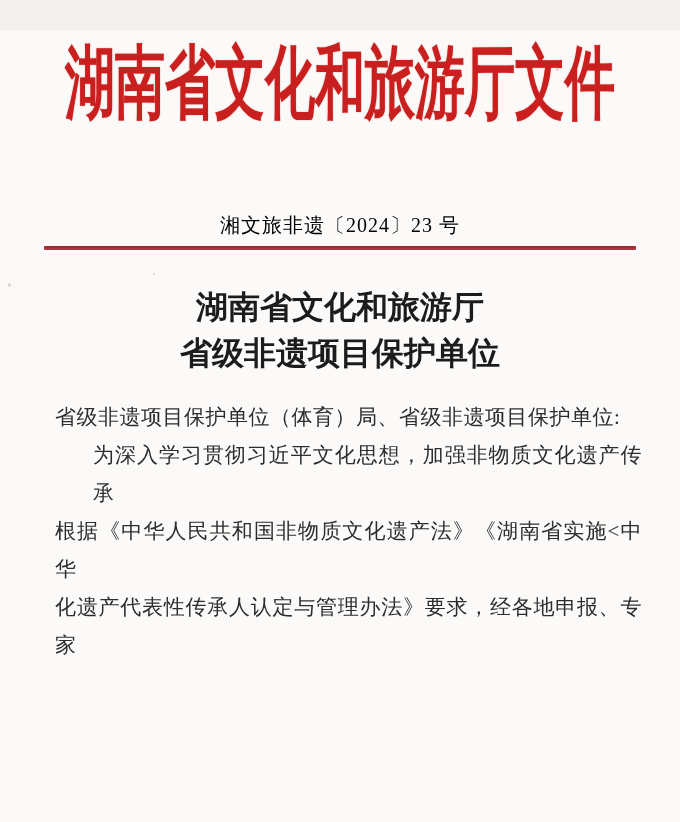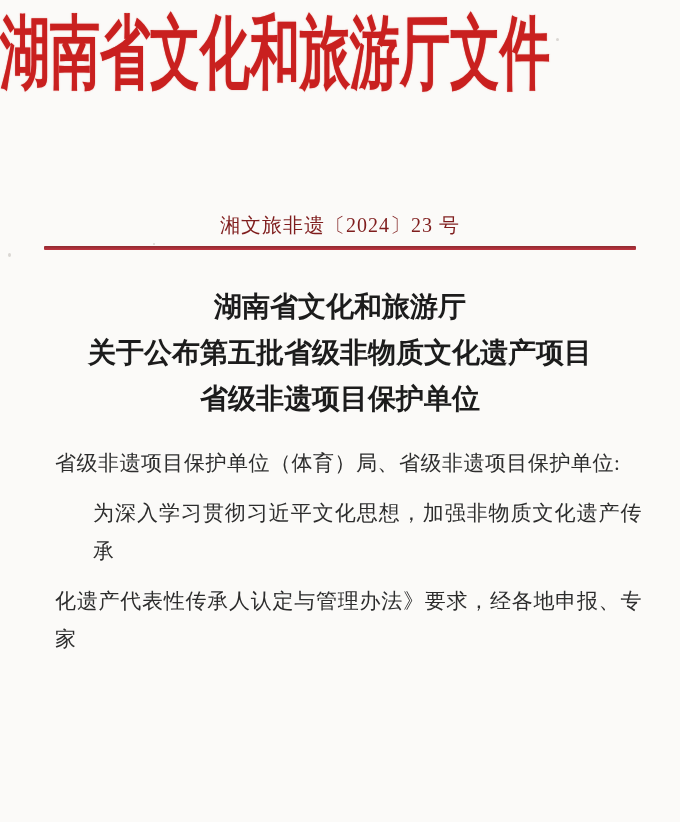--- a/index.html
+++ b/index.html
@@ -15,75 +15,76 @@
   }
   .page {
     position: relative;
     width: 680px;
     height: 822px;
     background: #fbfaf8;
     box-sizing: border-box;
   }
   
   .letterhead {
+    margin-top: 30px;
     height: 106px;
     display: flex;
     align-items: center;
+    justify-content: center;
   }
   .letterhead-text {
     display: inline-block;
     font-size: 50px;
     font-weight: 700;
     color: #c9201f;
     white-space: nowrap;
     transform: scaleY(1.6);
     transform-origin: center;
     text-shadow: 0 0 1px rgba(201, 32, 31, 0.55);
     letter-spacing: 0px;
   }
   
   .docnum {
-    margin-top: 104px;
+    margin-top: 74px;
     text-align: center;
     font-size: 20px;
     line-height: 30px;
-    color: #7f1d1d;
+    color: #000000;
     letter-spacing: 1px;
   }
   
   .rule {
     margin: 6px auto 0 auto;
     width: 592px;
     height: 4px;
     background: linear-gradient(to bottom, #8e2a30, #c03440);
     border-radius: 1px;
   }
   
   .notice-title {
     margin-top: 34px;
     text-align: center;
-    font-size: 28px;
+    font-size: 32px;
     font-weight: 700;
     line-height: 46px;
     color: #1c1c1c;
   }
   
   .body {
     margin: 22px 38px 0 55px;
     font-size: 21px;
     color: #2d2d2d;
   }
   .line {
     line-height: 38px;
     letter-spacing: 0.5px;
   }
   .just {
     text-align: justify;
     text-align-last: justify;
-    margin-top: 12px;
   }
   .indent {
     padding-left: 38px;
   }
   
   .speck {
     position: absolute;
     border-radius: 50%;
     background: rgba(120, 110, 105, 0.25);
   }
@@ -103,24 +104,24 @@
   <div class="letterhead">
     <span class="letterhead-text">湖南省文化和旅游厅文件</span>
   </div>
 
   <div class="docnum">湘文旅非遗〔2024〕23 号</div>
 
   <div class="rule"></div>
 
   <div class="notice-title">
     <div class="title-line">湖南省文化和旅游厅</div>
-    <div class="title-line">关于公布第五批省级非物质文化遗产项目</div>
     <div class="title-line">省级非遗项目保护单位</div>
   </div>
 
   <div class="body">
     <div class="line">省级非遗项目保护单位（体育）局、省级非遗项目保护单位:</div>
     <div class="line just indent">为深入学习贯彻习近平文化思想，加强非物质文化遗产传承</div>
+    <div class="line just">根据《中华人民共和国非物质文化遗产法》《湖南省实施&lt;中华</div>
     <div class="line just">化遗产代表性传承人认定与管理办法》要求，经各地申报、专家</div>
 
   </div>
 
 </div>
 
 </body></html>

